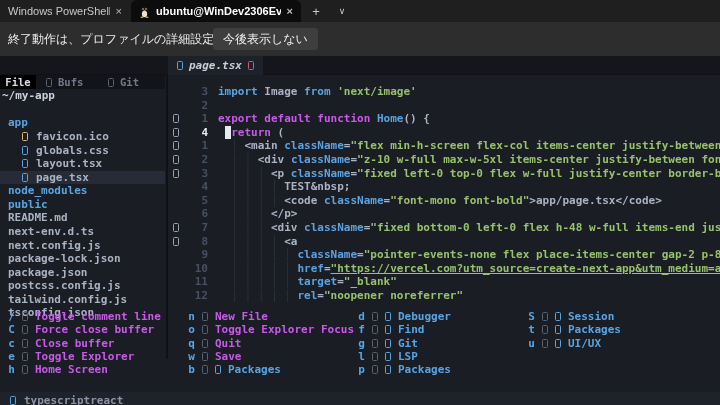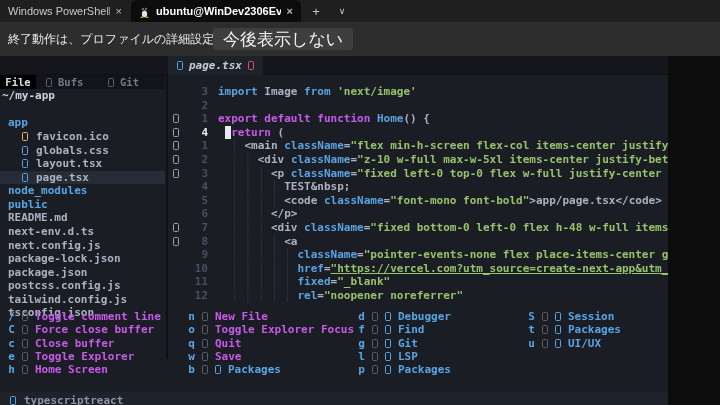--- a/index.html
+++ b/index.html
@@ -12,24 +12,24 @@
   .term-tab.inactive { left:0; width:130px; }
   .term-tab.active { left:131px; width:170px; background:#0c0c0c; border-radius:6px 6px 0 0; color:#fff; font-weight:bold; }
   .tab-title { flex:1 1 auto; white-space:nowrap; overflow:hidden; }
   .tab-close { flex:0 0 auto; color:#bdbdbd; font-size:11px; line-height:1; }
   .tb-btn { position:absolute; top:0; height:22px; width:24px; display:flex; align-items:center; justify-content:center; color:#c9c9c9; font-size:13px; }
   .penguin { width:11px; height:13px; flex:0 0 auto; }
 
   
   .notif { position:absolute; left:0; top:22px; width:720px; height:34px; background:#2d2d2d; display:flex; align-items:center; }
   .notif-text { margin-left:8px; font-size:12px; color:#ececec; white-space:nowrap; }
-  .notif-btn { position:absolute; left:213px; top:6px; height:22px; padding:0 10px; background:#3e3e3e; border:none; border-radius:3px; color:#f2f2f2; font-size:17px; font-family:"Liberation Sans",sans-serif; }
-
-  
-  .nvim { position:absolute; left:0; top:56px; width:668px; height:349px; background:#1a1d23; overflow:hidden;
+  .notif-btn { position:absolute; left:213px; top:6px; height:22px; padding:0 10px; background:#3e3e3e; border:none; border-radius:3px; color:#f2f2f2; font-size:12px; font-family:"Liberation Sans",sans-serif; }
+
+  
+  .nvim { position:absolute; left:0; top:56px; width:720px; height:349px; background:#1a1d23; overflow:hidden;
           font-family:"DejaVu Sans Mono",monospace; font-size:11px; font-weight:bold; color:#a9b2c3; }
   .gbox { display:inline-block; width:6px; height:9px; border:1px solid #9aa2b1; border-radius:1.5px; flex:0 0 auto; }
   .gbox.blue { border-color:#57a5e5; }
   .gbox.red { border-color:#e05561; }
   .gbox.yellow { border-color:#e2b86b; }
   .gbox.gray { border-color:#59606e; }
 
   .bufferline { position:absolute; left:0; top:0; width:720px; height:19px; background:#14161b; border-bottom:1px solid #0f1116; }
   .buf-tab { position:absolute; left:168px; top:0; height:19px; display:flex; align-items:center; gap:6px; padding:0 9px; background:#1d212a; }
   .buf-name { font-style:italic; color:#c8cdd6; }
@@ -241,21 +241,21 @@
         <div class="code-row" style="top: 173.2px;">
           <span class="num">9</span>
           <pre><span class="sg-gd">  │ │ │ │ │ </span><span class="sg-bl">className</span><span class="sg-tx">=</span><span class="sg-st">"pointer-events-none flex place-items-center gap-2 p-8 lg:pointer-events-auto lg:p-0"</span></pre>
         </div>
         <div class="code-row" style="top: 186.8px;">
           <span class="num">10</span>
           <pre><span class="sg-gd">  │ │ │ │ │ </span><span class="sg-bl">href</span><span class="sg-tx">=</span><span class="sg-ur">"https://vercel.com?utm_source=create-next-app&amp;utm_medium=appdir-template&amp;utm_campaign=create-next-app"</span></pre>
         </div>
         <div class="code-row" style="top: 200.4px;">
           <span class="num">11</span>
-          <pre><span class="sg-gd">  │ │ │ │ │ </span><span class="sg-bl">fixed</span><span class="sg-tx">=</span><span class="sg-st">"_blank"</span></pre>
+          <pre><span class="sg-gd">  │ │ │ │ │ </span><span class="sg-bl">target</span><span class="sg-tx">=</span><span class="sg-st">"_blank"</span></pre>
         </div>
         <div class="code-row" style="top: 214px;">
           <span class="num">12</span>
           <pre><span class="sg-gd">  │ │ │ │ │ </span><span class="sg-bl">rel</span><span class="sg-tx">=</span><span class="sg-st">"noopener noreferrer"</span></pre>
         </div>
       </div>
 
     <div id="whichkey">
         <div class="wk-item" style="left: 8px; top: 254px;">
           <span class="wk-key">/</span>

